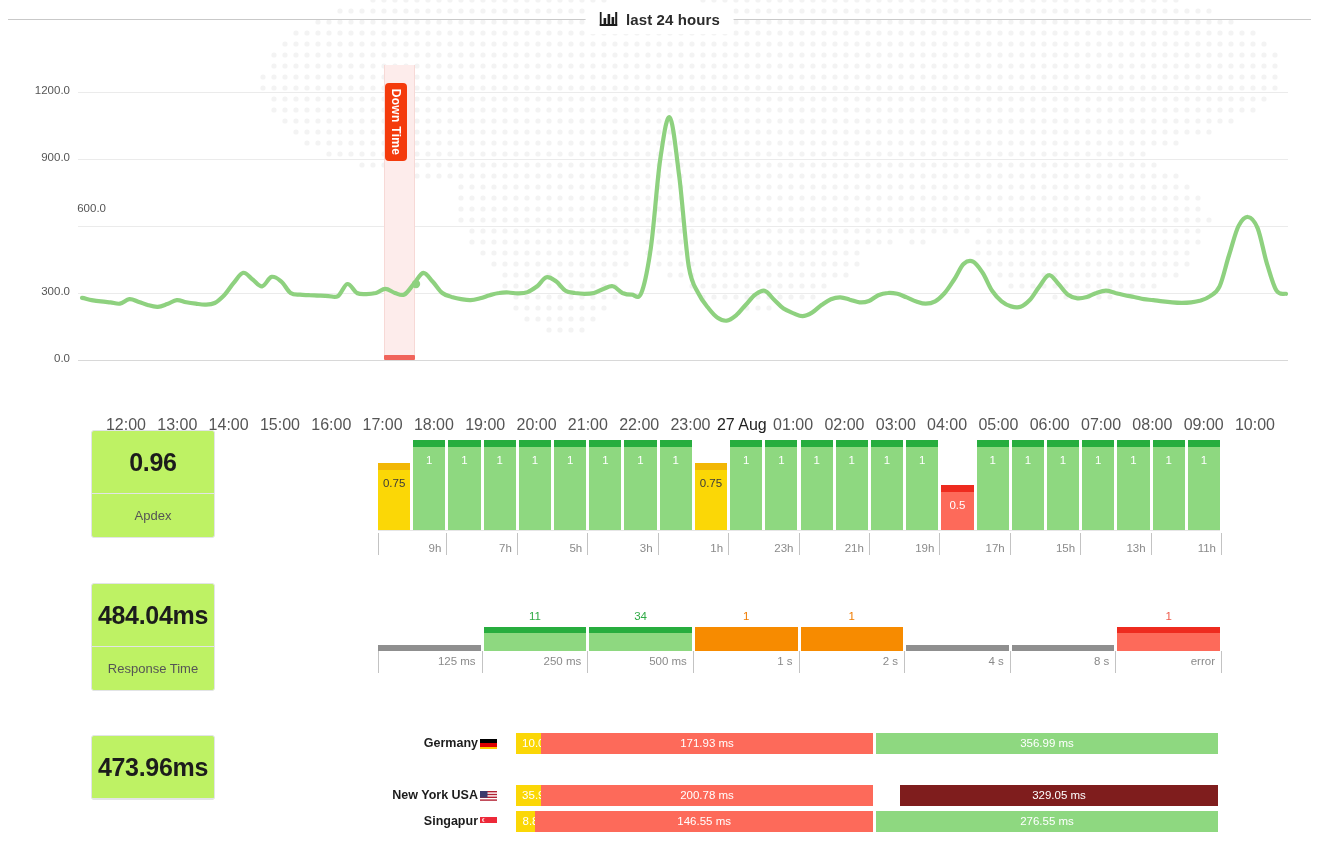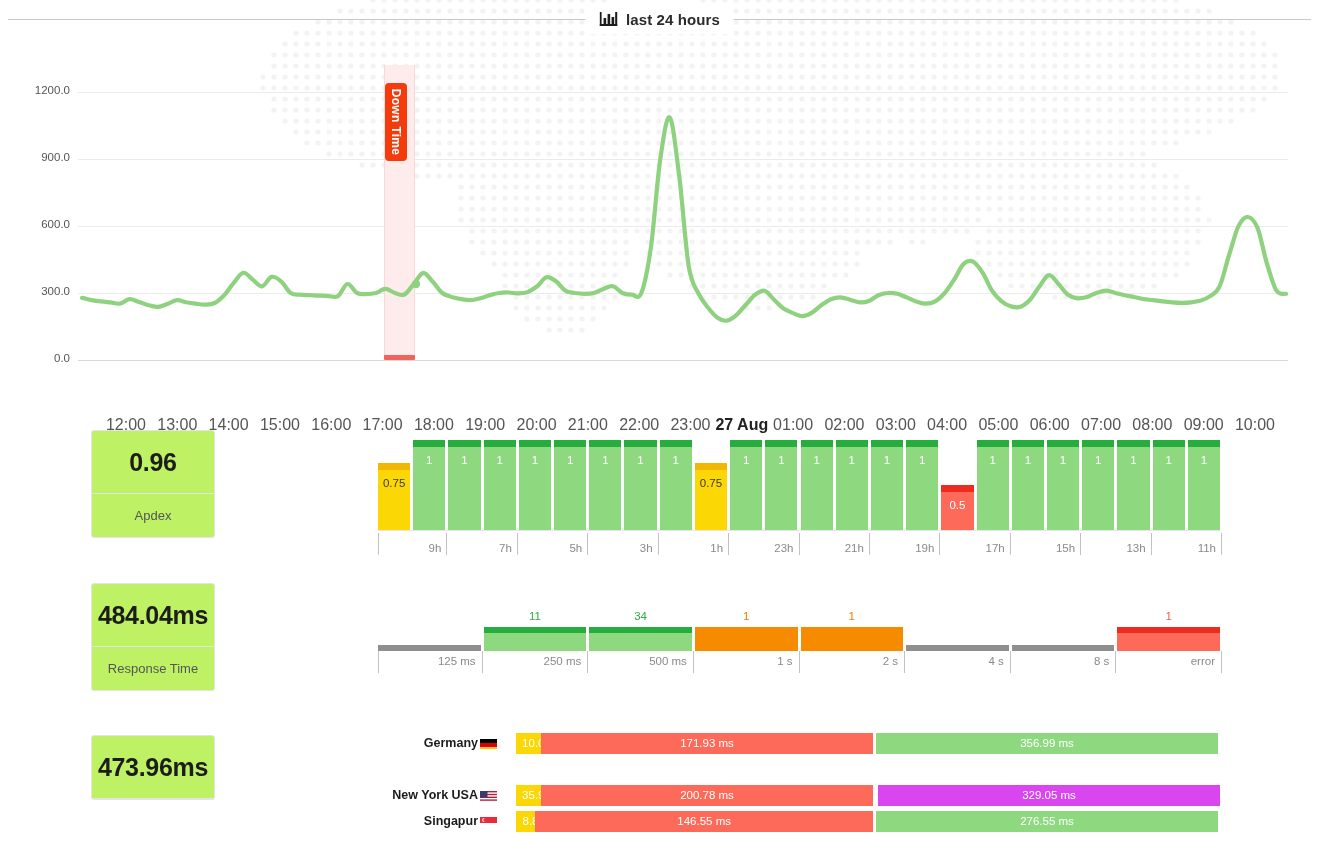--- a/index.html
+++ b/index.html
@@ -19,21 +19,21 @@
   .header .titlewrap{
     position:absolute;left:50%;top:4px;transform:translateX(-50%);
     background:#fff;padding:0 14px;height:30px;display:flex;align-items:center;gap:9px;
   }
   .header .titletext{font-size:15px;font-weight:bold;color:#2b2b2b;letter-spacing:.1px;}
   .barchart-ico{display:block;}
   
   .linechart{position:absolute;left:0;top:40px;width:1319px;height:355px;z-index:2;}
   .ylabel{position:absolute;font-size:11.5px;color:#555;text-align:right;width:70px;}
   .xlabel{position:absolute;font-size:16px;color:#555;text-align:center;width:60px;top:376px;}
-  .xlabel.bold{font-weight:bold;color:#222;}
+  .xlabel.bold{font-weight:normal;color:#222;}
   .gridline{position:absolute;left:78px;width:1210px;height:1px;background:#ebebeb;}
   .axisline{position:absolute;left:78px;width:1210px;height:1px;background:#d8d8d8;}
   .downband{position:absolute;background:#fdeceb;}
   .downedge{position:absolute;width:1px;background:#f7d9d6;}
   .downbar{position:absolute;background:#f0645b;border-radius:1px;}
   .downbadge{
     position:absolute;background:#f43b0c;border-radius:4px;
     color:#fff;font-size:12px;font-weight:bold;
     display:flex;align-items:center;justify-content:center;
   }
@@ -2174,21 +2174,21 @@
   <div id="grid-host">
       <div class="axisline" style="top: 320px;"></div>
       <div class="gridline" style="top: 252.955px;"></div>
       <div class="gridline" style="top: 185.909px;"></div>
       <div class="gridline" style="top: 118.864px;"></div>
       <div class="gridline" style="top: 51.8182px;"></div>
     </div>
   <div id="ylab-host">
       <div class="ylabel" style="left: 0px; top: 312px;">0.0</div>
       <div class="ylabel" style="left: 0px; top: 244.955px;">300.0</div>
-      <div class="ylabel" style="left: 0px; top: 178px;">600.0</div>
+      <div class="ylabel" style="left: 0px; top: 162px; padding-left: 36px;">600.0</div>
       <div class="ylabel" style="left: 0px; top: 110.864px;">900.0</div>
       <div class="ylabel" style="left: 0px; top: 43.8182px;">1200.0</div>
     </div>
   <div id="xlab-host">
       <div class="xlabel" style="left: 96px;">12:00</div>
       <div class="xlabel" style="left: 147.318px;">13:00</div>
       <div class="xlabel" style="left: 198.636px;">14:00</div>
       <div class="xlabel" style="left: 249.955px;">15:00</div>
       <div class="xlabel" style="left: 301.273px;">16:00</div>
       <div class="xlabel" style="left: 352.591px;">17:00</div>
@@ -2425,21 +2425,21 @@
             <rect y="0" width="17" height="1.4"></rect>
             <rect y="2.8" width="17" height="1.4"></rect>
             <rect y="5.6" width="17" height="1.4"></rect>
             <rect y="8.4" width="17" height="1.4"></rect>
             <rect y="11" width="17" height="1"></rect>
           </g>
           <rect width="7.5" height="6.6" fill="#3c3b6e"></rect>
         </svg></div>
       <div class="cseg yellow" style="left: 122px; width: 41px; background: rgb(251, 215, 6);">35.97</div>
       <div class="cseg" style="left: 163px; width: 332px; background: rgb(253, 106, 90);">200.78 ms</div>
-      <div class="cseg" style="left: 500px; width: 342px; background: #d946ef;">329.05 ms</div>
+      <div class="cseg" style="left: 522px; width: 318px; background: #7f1d1d;">329.05 ms</div>
     </div>
     <div class="crow" style="top: 78px;">
       <div class="cname" style="right: 742px;">Singapur</div>
       <div class="cflag" style="left: 102px;"><svg width="17" height="12">
           <rect width="17" height="6" fill="#ed2939"></rect>
           <rect y="6" width="17" height="6" fill="#fff"></rect>
           <circle cx="4.2" cy="3" r="2.1" fill="#fff"></circle>
           <circle cx="5.4" cy="3" r="2.1" fill="#ed2939"></circle>
         </svg></div>
       <div class="cseg yellow" style="left: 122px; width: 35.4px; background: rgb(251, 215, 6);">8.82</div>

